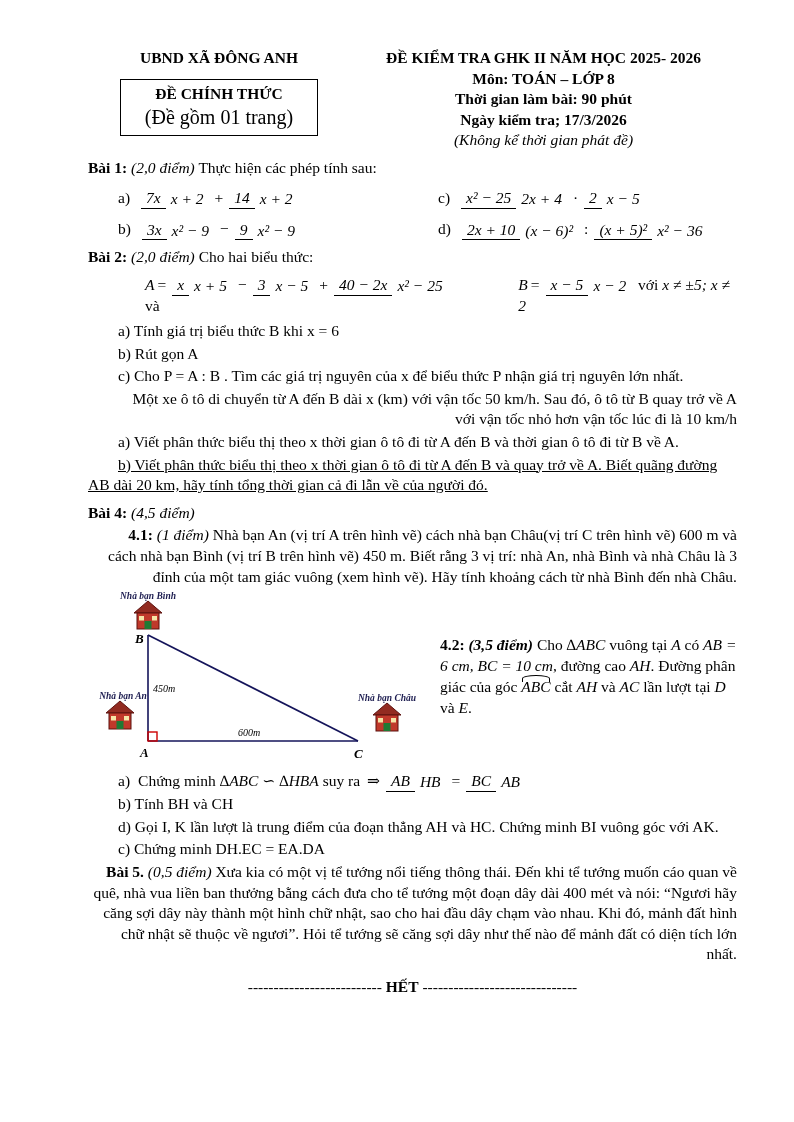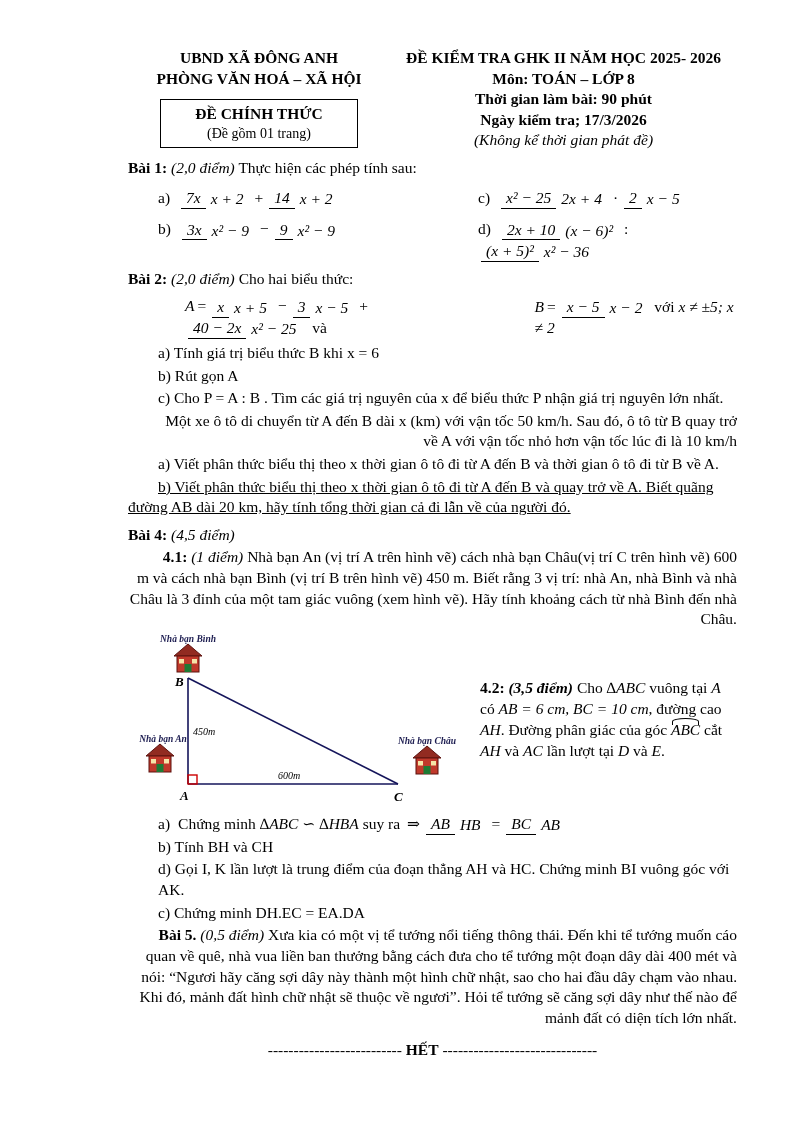--- a/index.html
+++ b/index.html
@@ -1,27 +1,27 @@
 <!DOCTYPE html>
 <html><head>
 <meta charset="utf-8">
 <style>
   html,body{margin:0;padding:0;}
   body{width:794px;height:1122px;background:#ffffff;color:#000;
        font-family:"Liberation Serif","DejaVu Serif",serif;font-size:15.5px;line-height:1.33;overflow:hidden;}
-  .page{padding:48px 57px 0 88px;margin-left:40px;}
+  .page{padding:48px 57px 0 88px;}
   .bold{font-weight:bold;}
   .boldital{font-weight:normal;font-style:italic;}
   .italic{font-style:italic;}
   
   .header{display:flex;align-items:flex-start;}
   .header-left{width:262px;text-align:center;flex-shrink:0;}
   .header-right{flex:1;text-align:center;}
   .exam-box{border:1.5px solid #000;width:192px;margin:10px auto 0;padding:4px 2px;}
-  .exam-box .sub{font-size:14px;}
+  .exam-box .sub{font-size:20px;}
   
   .bai-head{margin:7px 0 2px;}
   .item{padding-left:30px;margin:2px 0;}
   .item-wrap{text-indent:30px;margin:2px 0;text-decoration:underline;}
   .para{margin:2px 0;text-align:right;}
   .indent{text-indent:28px;}
   
   .b1-grid{display:grid;grid-template-columns:320px 1fr;padding-left:30px;row-gap:10px;margin:9px 0 7px;}
   .b2-line{display:flex;align-items:center;padding-left:57px;margin:7px 0 4px;}
   .b2-line .second{margin-left:52px;}
@@ -48,21 +48,20 @@
   .footer{text-align:center;margin-top:12px;}
 </style>
 </head>
 <body>
 
 <div class="page">
 
   <div class="header">
     <div class="header-left">
       <div class="bold">UBND XÃ ĐÔNG ANH</div>
-      <div class="bold">PHÒNG VĂN HOÁ – XÃ HỘI</div>
       <div class="exam-box">
         <div class="bold">ĐỀ CHÍNH THỨC</div>
         <div class="sub">(Đề gồm 01 trang)</div>
       </div>
     </div>
     <div class="header-right">
       <div class="bold">ĐỀ KIỂM TRA GHK II NĂM HỌC 2025- 2026</div>
       <div class="bold">Môn: TOÁN – LỚP 8</div>
       <div class="bold">Thời gian làm bài: 90 phút</div>
       <div class="bold">Ngày kiểm tra; 17/3/2026</div>

